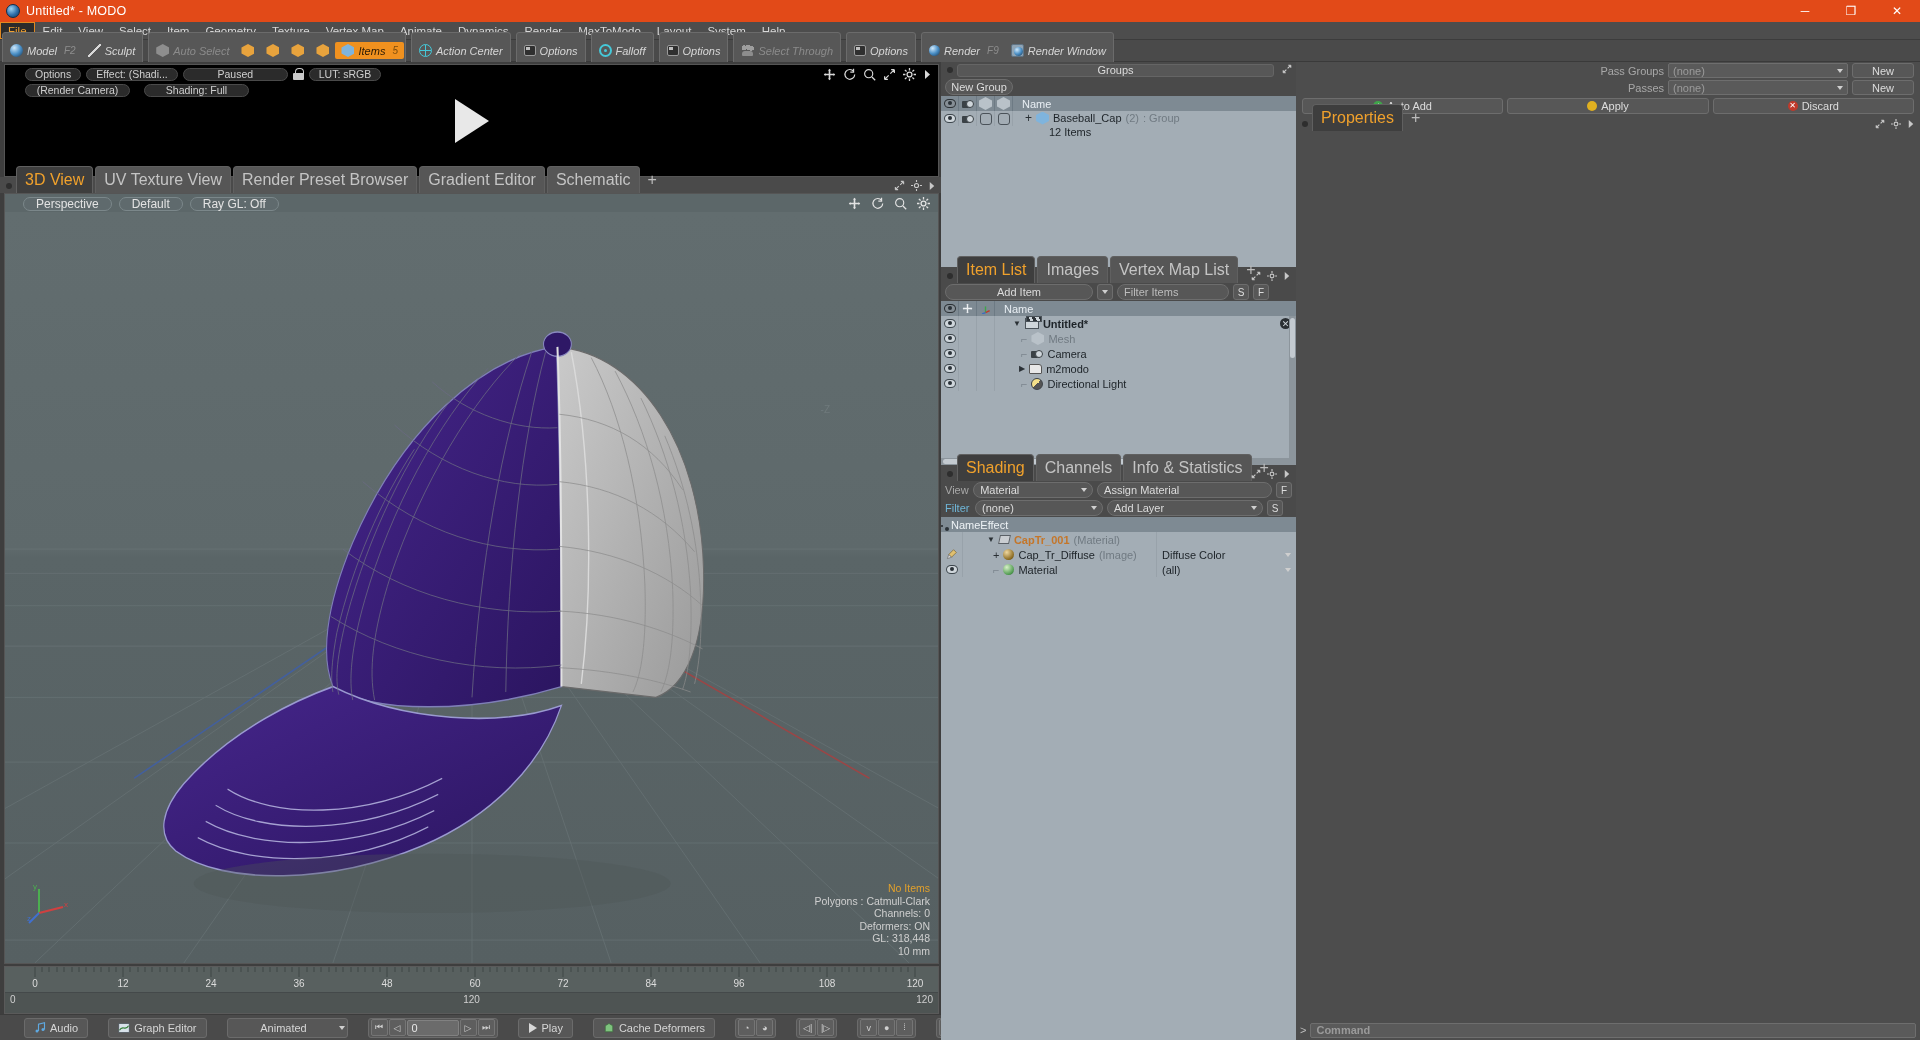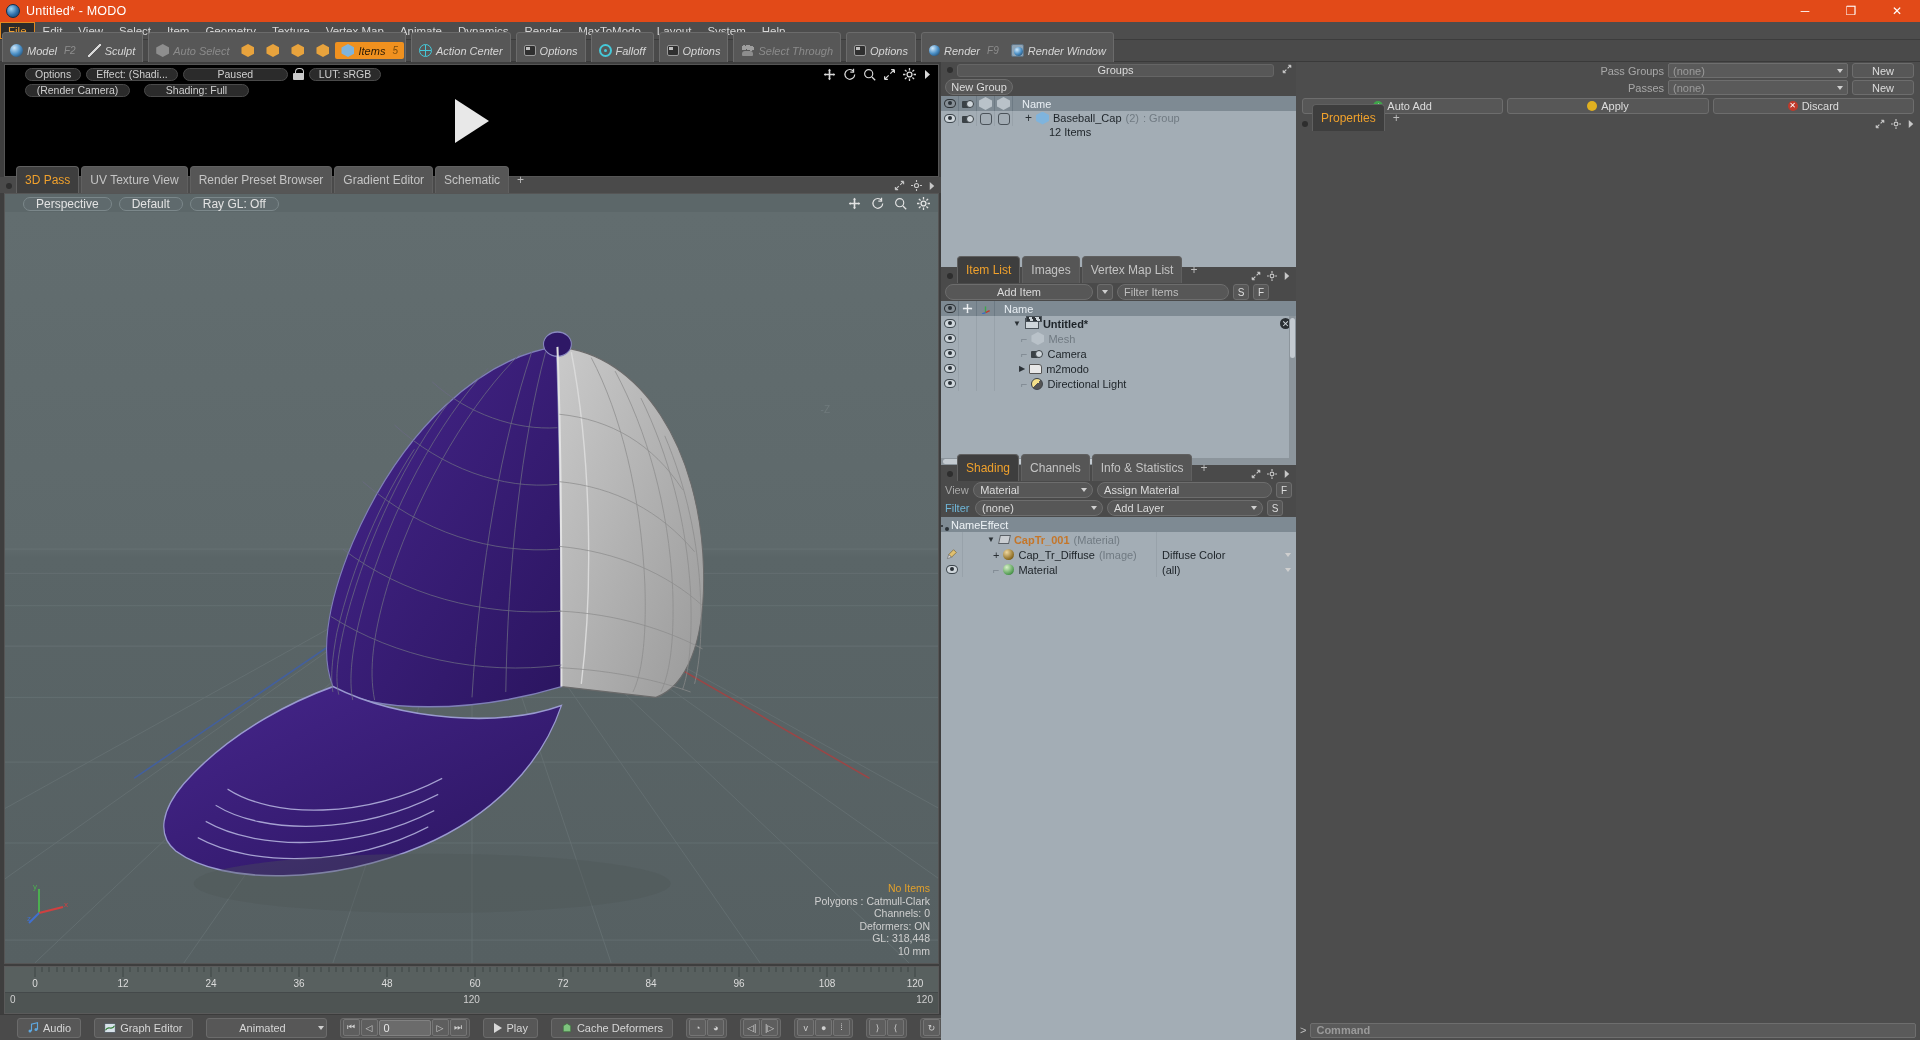--- a/index.html
+++ b/index.html
@@ -102,21 +102,21 @@
   .playtri {
     position:absolute; left:50%; top:50%; transform:translate(-50%,-50%);
     width:0;height:0;border-left:34px solid #e8e8e8;border-top:22px solid transparent;border-bottom:22px solid transparent;
   }
   .rp-icons { position:absolute; right:6px; top:3px; display:flex; gap:7px; align-items:center; z-index:4;}
 
   
   .tabbar { height:16px; display:flex; align-items:flex-end; background:#4a4a4a; padding-left:4px; position:relative;}
   .tabdot { width:6px;height:6px;border-radius:50%;background:#2e2e2e;margin:0 4px 4px 2px;flex:0 0 6px;}
   .tab {
-    height:27px; padding:0 8px; font-size:12px; color:#c4c4c4; display:flex; align-items:center;
+    height:27px; padding:0 8px; font-size:16px; color:#c4c4c4; display:flex; align-items:center;
     background:#565656; border:1px solid #606060; border-bottom:none; border-radius:4px 4px 0 0; margin-right:2px; white-space:nowrap;text-align:right;
   }
   .tab.active { background:#3e3e3e; color:#f0a12c; }
   .tab.plus { background:transparent; border:none; color:#bdbdbd; padding:0 6px;}
   .tab-right { position:absolute; right:5px; bottom:2px; display:flex; gap:6px; align-items:center;}
 
   
   .vpwrap { flex:1 1 auto; position:relative; margin:0 2px 0 4px; border:1px solid #555; display:flex; flex-direction:column; min-height:0;}
   .vpbar { height:18px; display:flex; align-items:center; gap:7px; padding:2px 4px 0 18px; background:#5c6769; position:relative; z-index:3;}
   .vpill {
@@ -133,21 +133,21 @@
   .zlabel { position:absolute; color:#6f7a7c; font-size:10px; }
 
   
   .timeline { flex:0 0 48px; margin:2px 2px 0 4px; background:#4a4a4a; border:1px solid #5a5a5a; display:flex; flex-direction:column;}
   .ruler { height:26px; background:#58605f; position:relative; border-bottom:1px solid #44494a;}
   .ruler .lbl { position:absolute; top:11px; font-size:10px; color:#dcdcdc; transform:translateX(-50%); }
   .rangebar { flex:1 1 auto; background:#4e5453; position:relative; }
   .rangebar .rl { position:absolute; font-size:10px; color:#d0d0d0; top:1px;}
 
   
-  .bottombar { flex:0 0 26px; background:#4a4a4a; display:flex; align-items:center; padding:0 4px; gap:13px; border-top:1px solid #3c3c3c;}
+  .bottombar { flex:0 0 26px; background:#4a4a4a; display:flex; align-items:center; padding:0 4px; gap:20px; border-top:1px solid #3c3c3c;}
   .bgroup { display:flex; align-items:center; height:20px; background:#575757; border:1px solid #6b6b6b; border-radius:3px; padding:0 2px; gap:1px;}
   .bbtn { display:flex; align-items:center; gap:4px; height:18px; padding:0 7px; font-size:11px; color:#d6d6d6; white-space:nowrap;}
   .sqbtn { width:17px;height:17px; background:#5e5e5e; border:1px solid #757575; border-radius:2px; display:flex;align-items:center;justify-content:center; font-size:9px; color:#cfcfcf;}
   .numfield { width:52px;height:16px;background:#6b6b6b;border:1px solid #818181;border-radius:2px; color:#e8e8e8; font-size:11px; display:flex; align-items:center; padding:0 4px;}
 
   
   .panel { display:flex; flex-direction:column; background:#4a4a4a; min-height:0; }
   .phead { height:16px; display:flex; align-items:center; background:#4a4a4a; position:relative; padding-left:4px; }
   .phead .bar { flex:1 1 auto; height:13px; background:#575757; border:1px solid #656565; border-radius:3px;
                 display:flex; align-items:center; justify-content:center; font-size:11px; color:#dcdcdc; margin-right:22px;}
@@ -376,21 +376,21 @@
             </svg>
           <svg width="9" height="11" viewBox="0 0 9 11">
               <path d="M2 1l5 4.5L2 10z" fill="#d8d8d8"></path>
             </svg>
         </div>
         <div class="playtri"></div>
       </div>
 
       <div class="tabbar">
         <div class="tabdot"></div>
-        <div class="tab active">3D Pass</div>
+        <div class="tab active">3D View</div>
         <div class="tab">UV Texture View</div>
         <div class="tab">Render Preset Browser</div>
         <div class="tab">Gradient Editor</div>
         <div class="tab">Schematic</div>
         <div class="tab plus">+</div>
         <div class="tab-right">
           <svg width="11" height="11" viewBox="0 0 16 16">
               <path d="M2 14l5-5M2 14v-4M2 14h4M14 2L9 7M14 2v4M14 2h-4" stroke="#c8c8c8" stroke-width="1.6" fill="none"></path>
             </svg>
           <svg width="11" height="11" viewBox="0 0 16 16">

